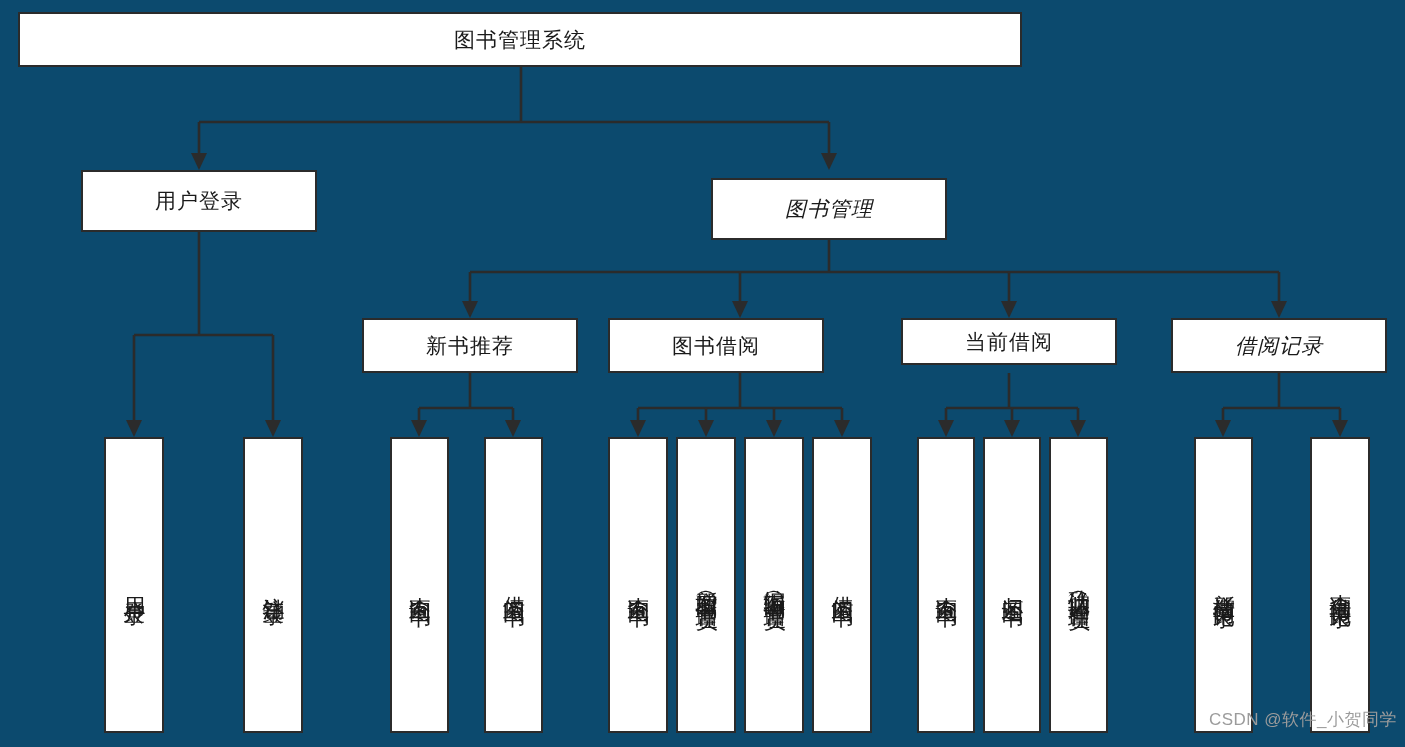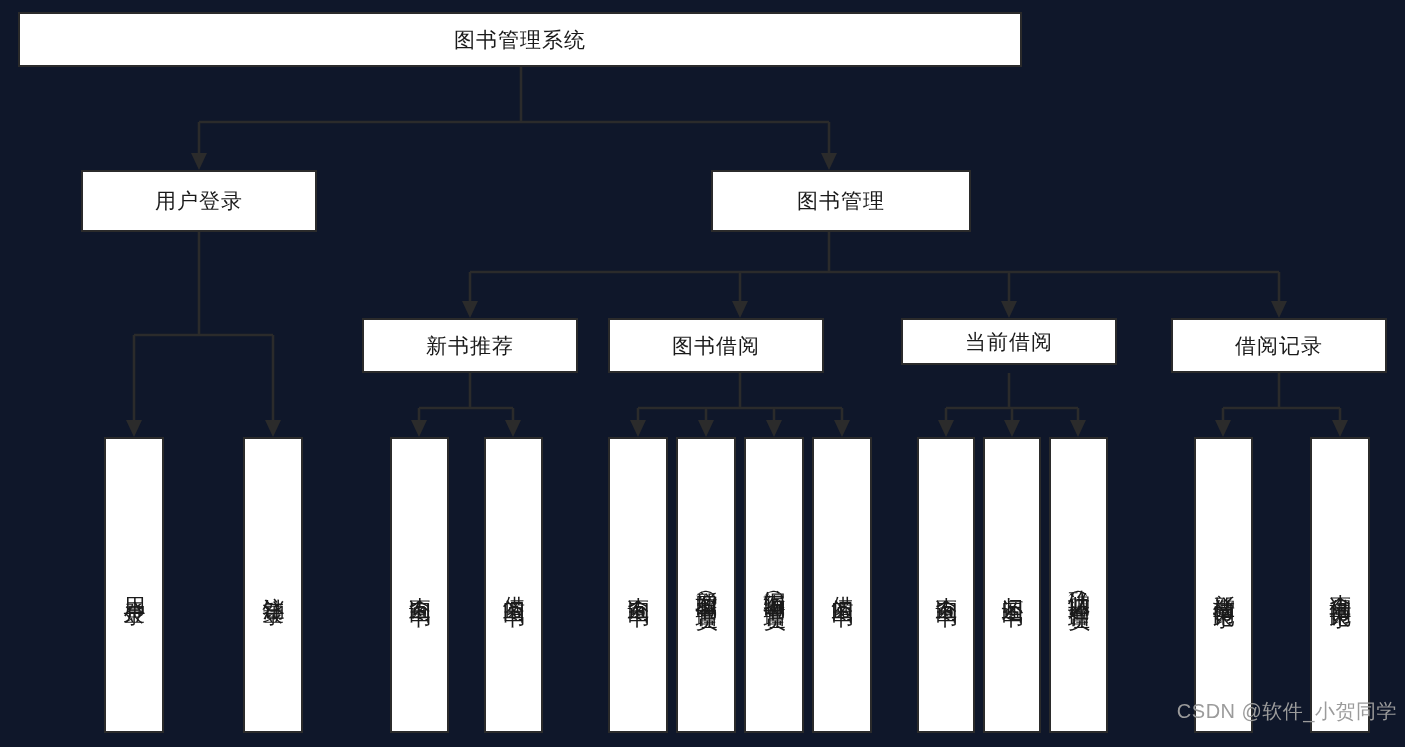--- a/index.html
+++ b/index.html
@@ -10,21 +10,21 @@
   body {
     width: 1405px;
     height: 747px;
     font-family: "Liberation Sans", "DejaVu Sans", sans-serif;
     overflow: hidden;
   }
   #diagram-root {
     position: relative;
     width: 1405px;
     height: 747px;
-    background: #0f172a;
+    background: #0c4a6e;
   }
   svg#edges {
     position: absolute;
     left: 0;
     top: 0;
     width: 1405px;
     height: 747px;
   }
   .node {
     position: absolute;
@@ -52,22 +52,22 @@
     text-orientation: upright;
     font-size: 22px;
     line-height: 1.22;
     letter-spacing: 3px;
     text-align: center;
     white-space: normal;
   }
   #watermark {
     position: absolute;
     right: 8px;
-    bottom: 22px;
-    font-size: 20px;
+    bottom: 16px;
+    font-size: 17px;
     color: #9b9b9b;
     letter-spacing: 0.5px;
     white-space: nowrap;
     pointer-events: none;
     margin-top: 20px;
   }
 </style>
 </head>
 <body>
 
@@ -128,34 +128,34 @@
       <polygon points="1332,420 1348,420 1340,437" fill="#2b2b2b"></polygon>
     </svg>
 
   <div class="node" id="node-root" style="left: 18px; top: 12px; width: 1004px; height: 55px;">
     <span class="label-h">图书管理系统</span>
   </div>
 
   <div class="node" id="node-user-login" style="left: 81px; top: 170px; width: 236px; height: 62px;">
     <span class="label-h">用户登录</span>
   </div>
-  <div class="node" id="node-book-manage" style="left: 711px; top: 170px; width: 260px; height: 62px;">
+  <div class="node" id="node-book-manage" style="left: 711px; top: 178px; width: 236px; height: 62px; font-style: italic;">
     <span class="label-h">图书管理</span>
   </div>
 
   <div class="node" id="node-new-book-rec" style="left: 362px; top: 318px; width: 216px; height: 55px; justify-content: center;">
     <span class="label-h">新书推荐</span>
   </div>
   <div class="node" id="node-book-borrow" style="left: 608px; top: 318px; width: 216px; height: 55px;">
     <span class="label-h">图书借阅</span>
   </div>
   <div class="node" id="node-current-borrow" style="left: 901px; top: 318px; width: 216px; height: 47px;">
     <span class="label-h">当前借阅</span>
   </div>
-  <div class="node" id="node-borrow-record" style="left: 1171px; top: 318px; width: 216px; height: 55px;">
+  <div class="node" id="node-borrow-record" style="left: 1171px; top: 318px; width: 216px; height: 55px; font-style: italic;">
     <span class="label-h">借阅记录</span>
   </div>
 
   <div class="node leaf" id="leaf-0" style="left: 104px; top: 437px; width: 60px; height: 296px;">
     <span class="label-v">用户登录</span>
   </div>
   <div class="node leaf" id="leaf-1" style="left: 243px; top: 437px; width: 60px; height: 296px;">
     <span class="label-v">注销登录</span>
   </div>
   <div class="node leaf" id="leaf-2" style="left: 390px; top: 437px; width: 59px; height: 296px;">

